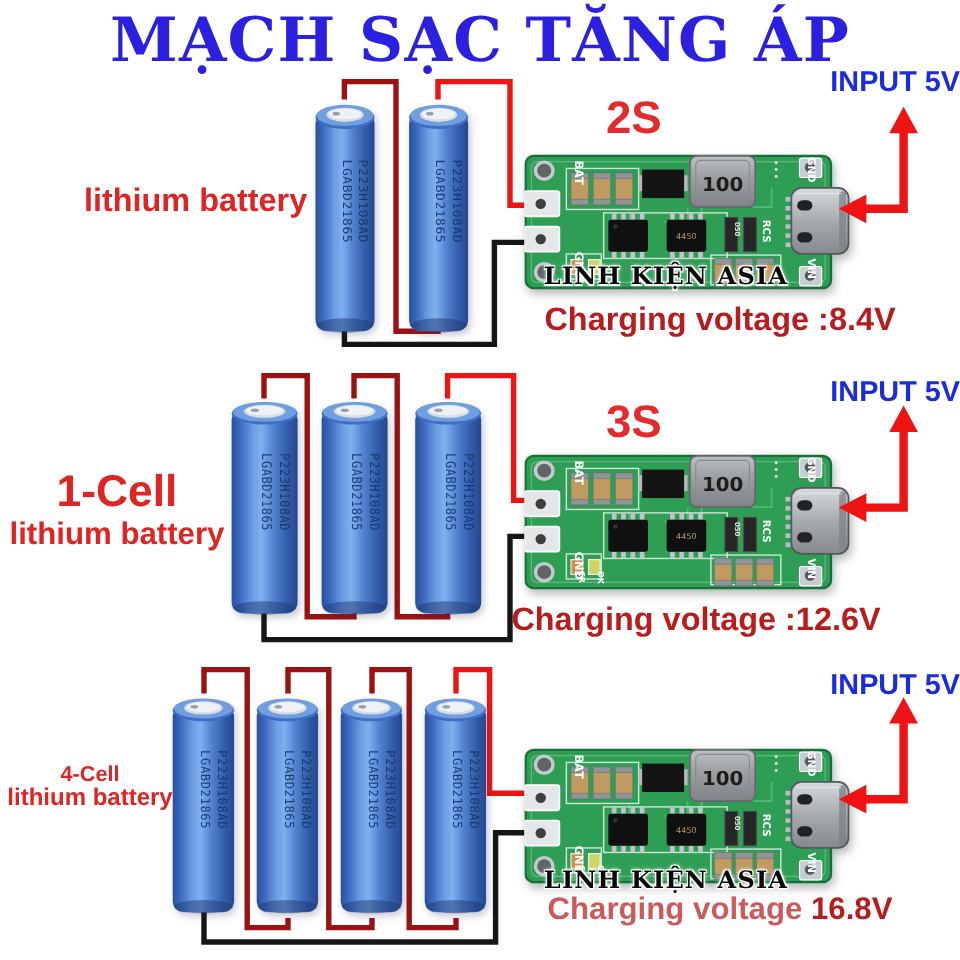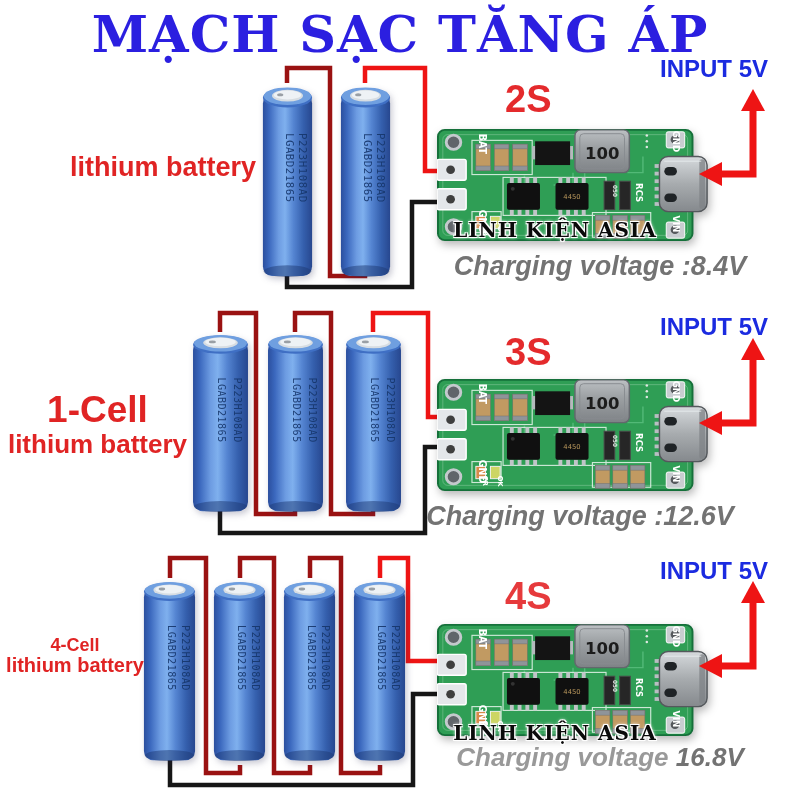--- a/index.html
+++ b/index.html
@@ -14,26 +14,26 @@
   .w-series{stroke:#9a1212;stroke-width:4.5;}
   .w-pos{stroke:#ee1414;stroke-width:4.5;}
   .w-neg{stroke:#161616;stroke-width:4.5;}
   .battery{position:absolute;z-index:2;filter:drop-shadow(2px 3px 3px rgba(40,40,80,.25));}
   .module{position:absolute;z-index:2;filter:drop-shadow(2px 4px 4px rgba(0,0,0,.28));}
   .cell-label{position:absolute;z-index:3;text-align:center;color:#e02424;font-weight:bold;line-height:1.08;}
   .cell-count-1{font-size:40px;}  .cell-sub-1{font-size:27px;}
   .cell-count-2{font-size:37px;}  .cell-sub-2{font-size:26px;}
   .cell-count-3{font-size:18px;}  .cell-sub-3{font-size:20px;}
   .s-label{position:absolute;z-index:3;text-align:left;color:#e42a2c;font-weight:bold;font-size:38px;}
-  .input-label{position:absolute;z-index:3;text-align:left;color:#1b2be0;font-weight:bold;font-size:24px;}
+  .input-label{position:absolute;z-index:3;text-align:right;color:#1b2be0;font-weight:bold;font-size:24px;}
   .arrow{position:absolute;z-index:3;}
   .watermark{position:absolute;z-index:4;text-align:center;color:#0a0a0a;font-weight:bold;
              font-family:"DejaVu Serif","Liberation Serif",serif;font-size:20px;letter-spacing:1px;
              text-shadow:0 0 3px #fff,0 0 4px #fff,1px 1px 0 #fff,-1px -1px 0 #fff,1px -1px 0 #fff,-1px 1px 0 #fff;}
-  .charging{position:absolute;z-index:4;text-align:center;color:#737373;font-weight:bold;font-size:27px;white-space:nowrap;font-style:italic;}
+  .charging{position:absolute;z-index:4;text-align:center;color:#b91c1c;font-weight:bold;font-size:27px;white-space:nowrap;}
   .charging .faded{opacity:.72;}
   .pcb-txt{fill:#ffffff;font-family:"DejaVu Sans",sans-serif;font-weight:bold;}
   .bat-txt{fill:#16366b;opacity:.9;font-family:"DejaVu Sans Mono",monospace;font-size:11px;letter-spacing:.5px;}
   .defs-holder{position:absolute;width:0;height:0;overflow:hidden;}
 </style>
 </head>
 <body>
 
 <svg class="defs-holder" aria-hidden="true">
   <defs>
@@ -291,21 +291,20 @@
     </svg>
   <svg class="battery" viewBox="0 0 56 200" preserveAspectRatio="none" style="left:283px;top:32px;width:53px;height:185px;">
       <use href="#battery-sym"></use>
     </svg>
   <svg class="battery" viewBox="0 0 56 200" preserveAspectRatio="none" style="left:353px;top:32px;width:53px;height:185px;">
       <use href="#battery-sym"></use>
     </svg>
   <svg class="module" viewBox="0 0 280 120" preserveAspectRatio="none" style="left:437px;top:78px;width:272px;height:114px;">
       <use href="#pcb-sym"></use>
     </svg>
-  <div class="s-label" style="left:505px;top:30px;width:130px;opacity:.92;">4S</div>
   <div class="input-label" style="left:660px;top:12px;width:140px;">INPUT 5V</div>
   <svg class="arrow" width="75" height="100" style="left:695px;top:35px;">
       <use href="#arrow-sym"></use>
     </svg>
   <div class="watermark" style="left:420px;top:176px;width:270px;">LINH KIỆN ASIA</div>
   <div class="charging" style="left:416px;top:197px;width:330px;font-size:26px;padding-left:19px;">
     <span class="faded">Charging voltage</span>
     <span>16.8V</span>
   </div>
 </div>

